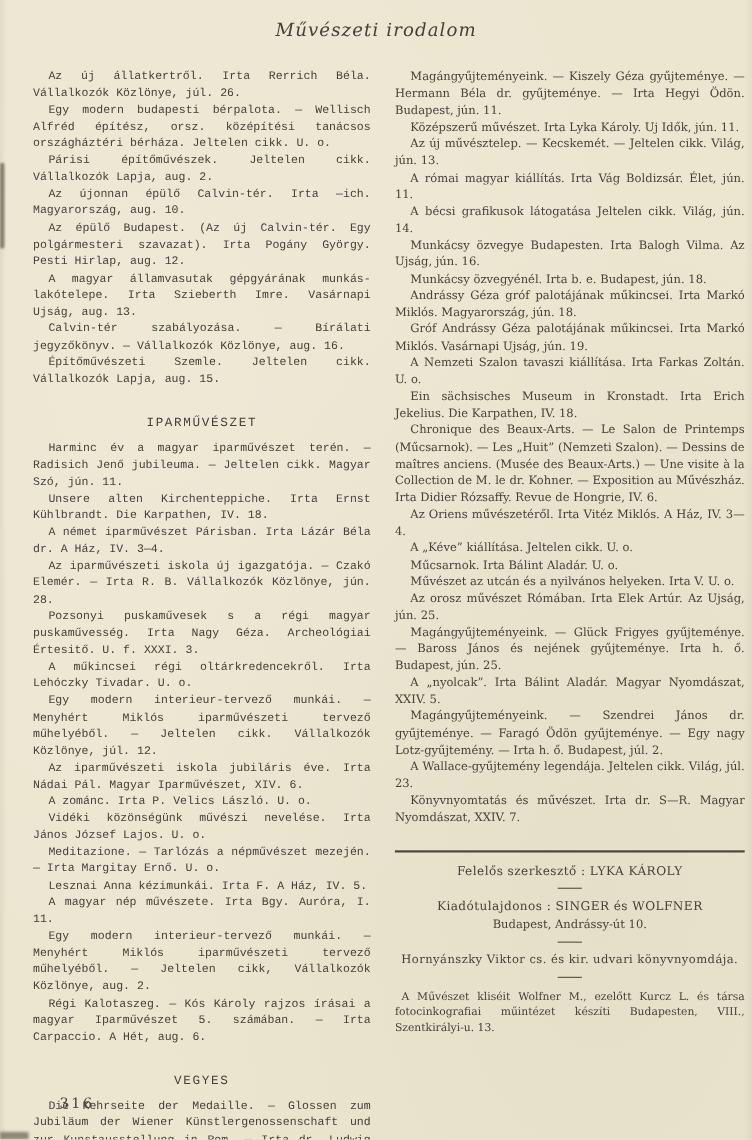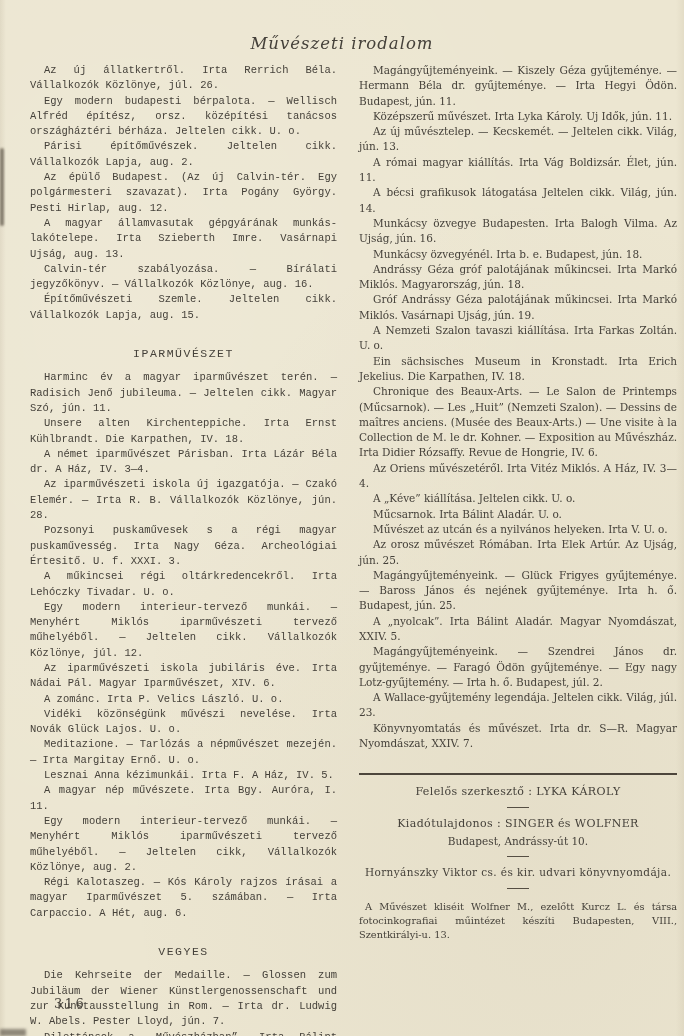--- a/index.html
+++ b/index.html
@@ -31,21 +31,21 @@
     background:rgba(55,45,35,0.55);
     filter:blur(1.2px);
     border-radius:2px;
   }
   .scan-artifact-corner{
     position:absolute;left:0;bottom:0;width:26px;height:7px;
     background:rgba(50,42,33,0.5);
     filter:blur(1.5px);
   }
   .page-title{
-    position:absolute;top:34px;left:0;width:100%;
+    position:absolute;top:18px;left:0;width:100%;
     text-align:center;
     font-style:italic;
     font-size:16.5px;
     letter-spacing:1px;
   }
   .column{
     position:absolute;top:63px;
     text-align:justify;
     font-size:10.5px;
     line-height:15.3px;
@@ -95,35 +95,36 @@
 <div class="paper-tone"></div>
 <div class="scan-artifact-left"></div>
 <div class="scan-artifact-corner"></div>
 
 <div class="page-title">Művészeti irodalom</div>
 
 <div class="column column-left">
     <p class="entry">Az új állatkertről. Irta Rerrich Béla. Vállalkozók Közlönye, júl. 26.</p>
     <p class="entry">Egy modern budapesti bérpalota. — Wellisch Alfréd építész, orsz. középítési tanácsos országháztéri bérháza. Jeltelen cikk. U. o.</p>
     <p class="entry">Párisi építőművészek. Jeltelen cikk. Vállalkozók Lapja, aug. 2.</p>
+    <p class="entry">Az újonnan épülő Calvin-tér. Irta —ich. Magyarország, aug. 10.</p>
     <p class="entry">Az épülő Budapest. (Az új Calvin-tér. Egy polgármesteri szavazat). Irta Pogány György. Pesti Hirlap, aug. 12.</p>
     <p class="entry">A magyar államvasutak gépgyárának munkás-lakótelepe. Irta Szieberth Imre. Vasárnapi Ujság, aug. 13.</p>
     <p class="entry">Calvin-tér szabályozása. — Bírálati jegyzőkönyv. — Vállalkozók Közlönye, aug. 16.</p>
     <p class="entry">Építőművészeti Szemle. Jeltelen cikk. Vállalkozók Lapja, aug. 15.</p>
     <div class="section-heading">IPARMŰVÉSZET</div>
     <p class="entry">Harminc év a magyar iparművészet terén. — Radisich Jenő jubileuma. — Jeltelen cikk. Magyar Szó, jún. 11.</p>
     <p class="entry">Unsere alten Kirchenteppiche. Irta Ernst Kühlbrandt. Die Karpathen, IV. 18.</p>
     <p class="entry">A német iparművészet Párisban. Irta Lázár Béla dr. A Ház, IV. 3—4.</p>
     <p class="entry">Az iparművészeti iskola új igazgatója. — Czakó Elemér. — Irta R. B. Vállalkozók Közlönye, jún. 28.</p>
     <p class="entry">Pozsonyi puskaművesek s a régi magyar puskaművesség. Irta Nagy Géza. Archeológiai Értesitő. U. f. XXXI. 3.</p>
     <p class="entry">A műkincsei régi oltárkredencekről. Irta Lehóczky Tivadar. U. o.</p>
     <p class="entry">Egy modern interieur-tervező munkái. — Menyhért Miklós iparművészeti tervező műhelyéből. — Jeltelen cikk. Vállalkozók Közlönye, júl. 12.</p>
     <p class="entry">Az iparművészeti iskola jubiláris éve. Irta Nádai Pál. Magyar Iparművészet, XIV. 6.</p>
     <p class="entry">A zománc. Irta P. Velics László. U. o.</p>
-    <p class="entry">Vidéki közönségünk művészi nevelése. Irta Novák Glück Lajos. U. o.</p>
+    <p class="entry">Vidéki közönségünk művészi nevelése. Irta János József Lajos. U. o.</p>
     <p class="entry">Meditazione. — Tarlózás a népművészet mezején. — Irta Margitay Ernő. U. o.</p>
     <p class="entry">Lesznai Anna kézimunkái. Irta F. A Ház, IV. 5.</p>
     <p class="entry">A magyar nép művészete. Irta Bgy. Auróra, I. 11.</p>
     <p class="entry">Egy modern interieur-tervező munkái. — Menyhért Miklós iparművészeti tervező műhelyéből. — Jeltelen cikk, Vállalkozók Közlönye, aug. 2.</p>
     <p class="entry">Régi Kalotaszeg. — Kós Károly rajzos írásai a magyar Iparművészet 5. számában. — Irta Carpaccio. A Hét, aug. 6.</p>
     <div class="section-heading">VEGYES</div>
     <p class="entry">Die Kehrseite der Medaille. — Glossen zum Jubiläum der Wiener Künstlergenossenschaft und zur Kunstausstellung in Rom. — Irta dr. Ludwig W. Abels. Pester Lloyd, jún. 7.</p>
     <p class="entry">Dilettánsok a „Művészházban”. Irta Bálint Aladár. Nyugat, jún. 1.</p>
   </div>
 

